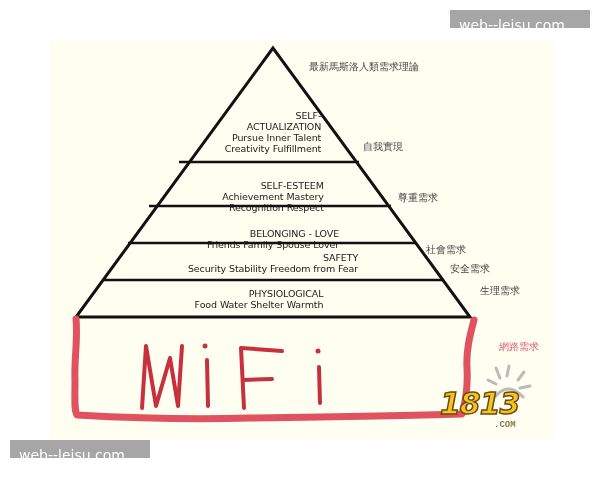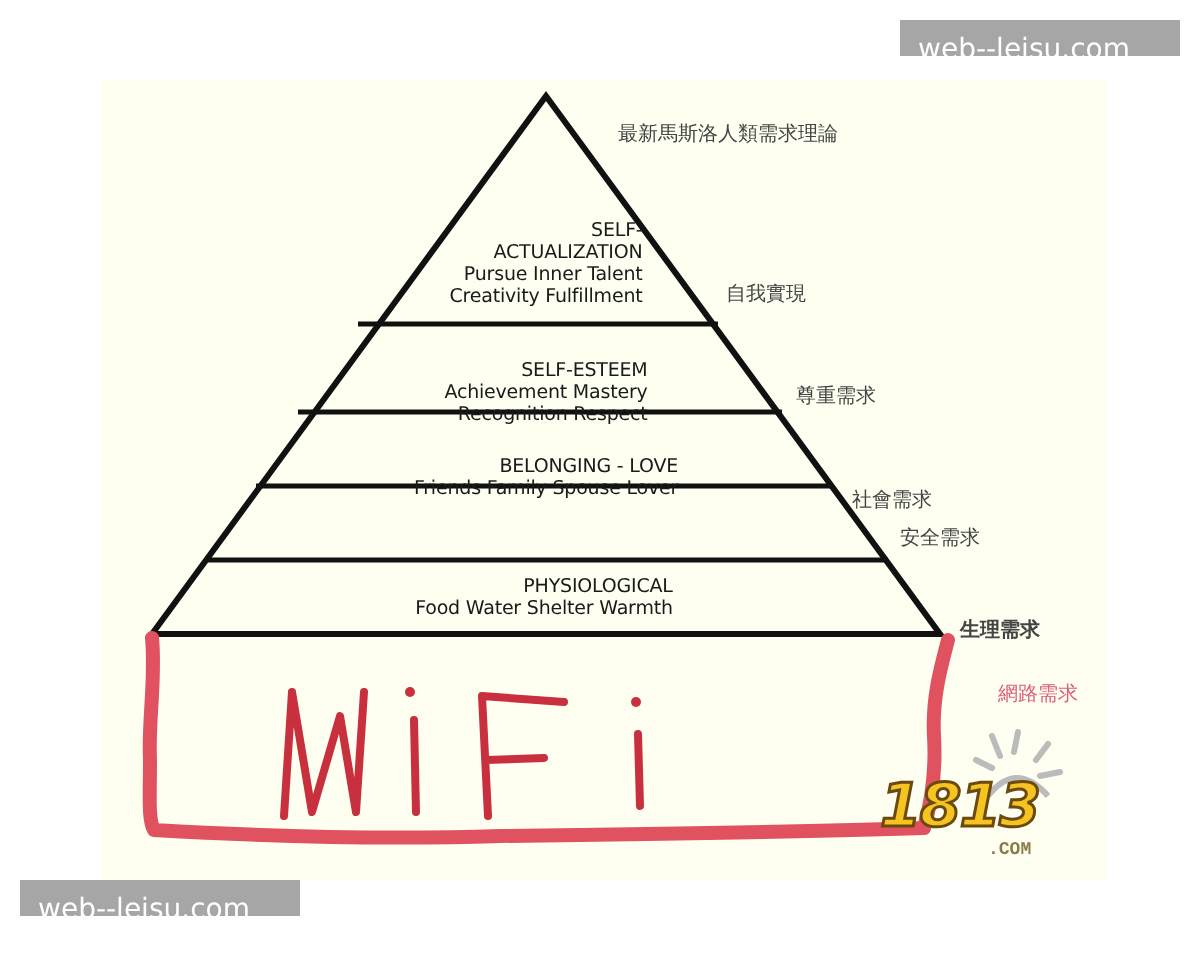--- a/index.html
+++ b/index.html
@@ -78,31 +78,35 @@
   </div>
   <div class="tier-text" style="left:223px; top:128px;margin-top:12px;">
     <div>SELF-ESTEEM</div>
     <div>Achievement Mastery</div>
     <div>Recognition  Respect</div>
   </div>
   <div class="tier-text" style="left:223px; top:188px;">
     <div>BELONGING - LOVE</div>
     <div>Friends  Family  Spouse  Lover</div>
   </div>
-  <div class="tier-text" style="left:222px; top:248px;">
+  <div class="tier-text" style="left:223px; top:212px;">
+    <div>SAFETY</div>
+    <div>Security  Stability  Freedom from Fear</div>
+  </div>
+  <div class="tier-text" style="left:209px; top:248px;">
     <div>PHYSIOLOGICAL</div>
     <div>Food  Water  Shelter  Warmth</div>
   </div>
 
   <div class="cn-label" style="left:259px; top:20px;">最新馬斯洛人類需求理論</div>
   <div class="cn-label" style="left:313px; top:100px;">自我實現</div>
   <div class="cn-label" style="left:348px; top:151px;">尊重需求</div>
   <div class="cn-label" style="left:376px; top:190px;margin-top:13px;">社會需求</div>
   <div class="cn-label" style="left:400px; top:222px;">安全需求</div>
-  <div class="cn-label" style="left:430px; top:268px;font-weight:bold;">生理需求</div>
+  <div class="cn-label" style="left:430px; top:244px;">生理需求</div>
   <div class="cn-label pink" style="left:449px; top:300px;">網路需求</div>
 
   <div class="logo">
     <svg width="120" height="40" style="position:absolute;left:40px;top:0;">
       <g stroke="#bbb" stroke-width="3" stroke-linecap="round">
         <line x1="35" y1="4" x2="33" y2="14"></line>
         <line x1="22" y1="6" x2="26" y2="16"></line>
         <line x1="50" y1="10" x2="44" y2="18"></line>
         <line x1="14" y1="18" x2="22" y2="22"></line>
         <line x1="56" y1="24" x2="46" y2="26"></line>

